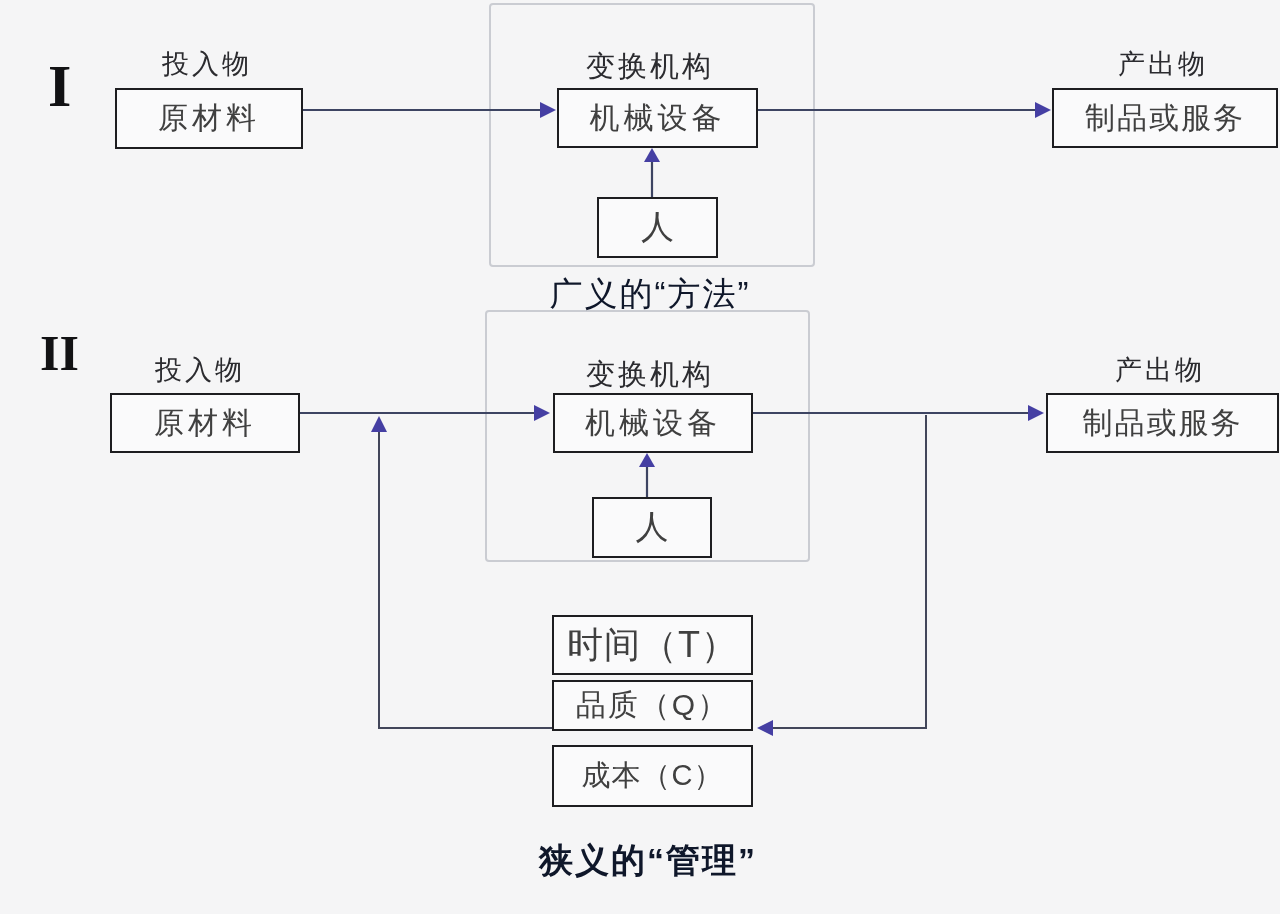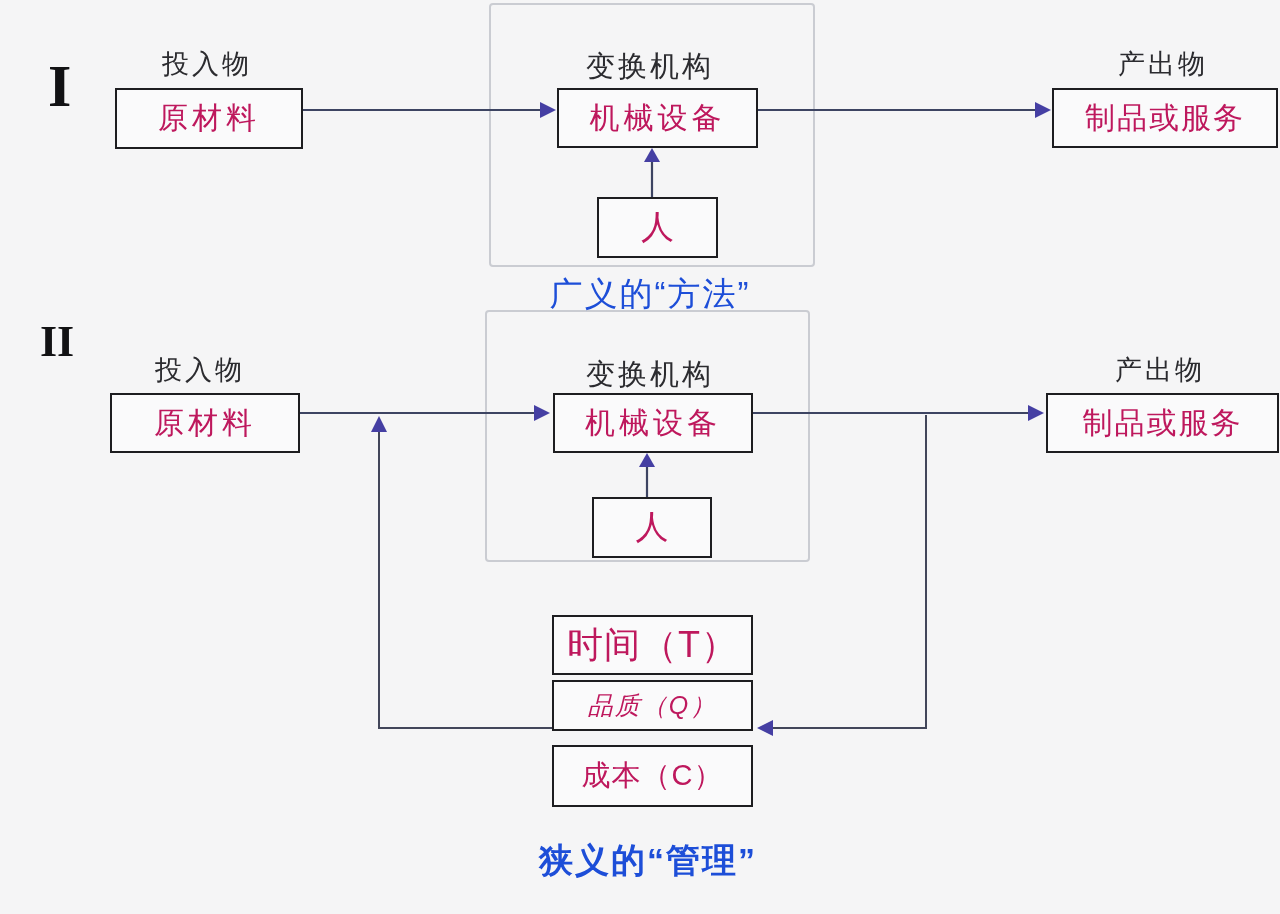--- a/index.html
+++ b/index.html
@@ -21,21 +21,21 @@
     background:transparent;
   }
   .svglayer{position:absolute;left:0;top:0;width:1280px;height:914px;}
   .box{
     position:absolute;
     border:2.5px solid #1d1d20;
     background:#fafafb;
     display:flex;align-items:center;justify-content:center;
     font-size:30px;
     letter-spacing:4px;
-    color:#be185d;
+    color:#404040;
     box-sizing:border-box;
     z-index:3;
   }
   .label{
     position:absolute;
     font-size:27px;
     letter-spacing:3px;
     color:#2b2b2f;
     white-space:nowrap;
     transform:translateX(-50%);
@@ -46,25 +46,25 @@
     font-family:"Liberation Serif", serif;
     font-weight:700;
     color:#121214;
     z-index:3;
   }
   .caption{
     position:absolute;
     transform:translateX(-50%);
     white-space:nowrap;
     z-index:3;
-    color:#1d4ed8;
+    color:#0f172a;
   }
   .t-mech{font-size:29px;margin-top:24px;}
   .t-person{font-size:33px;letter-spacing:0;}
-  .t-small{font-size:25px;letter-spacing:2px;font-style:italic;}
+  .t-small{font-size:30px;letter-spacing:2px;}
 </style>
 </head>
 <body>
 
 <div class="stage">
 
   <div class="container" style="left:489px;top:3px;width:322px;height:260px;"></div>
   <div class="container" style="left:485px;top:310px;width:321px;height:248px;"></div>
 
   <svg class="svglayer" viewBox="0 0 1280 914">
@@ -97,21 +97,21 @@
 
   <div class="label t-mech" style="left:650px;top:23px;">变换机构</div>
   <div class="box" style="left:557px;top:88px;width:201px;height:60px;">机械设备</div>
   <div class="box t-person" style="left:597px;top:197px;width:121px;height:61px;">人</div>
 
   <div class="label" style="left:1163px;top:46px;">产出物</div>
   <div class="box" style="left:1052px;top:88px;width:226px;height:60px;letter-spacing:2px;">制品或服务</div>
 
   <div class="caption" style="left:650px;top:272px;font-size:33px;font-weight:500;letter-spacing:2px;">广义的“方法”</div>
 
-  <div class="numeral" style="left:40px;top:316px;font-size:44px;">II</div>
+  <div class="numeral" style="left:40px;top:324px;font-size:50px;">II</div>
 
   <div class="label" style="left:200px;top:352px;">投入物</div>
   <div class="box" style="left:110px;top:393px;width:190px;height:60px;">原材料</div>
 
   <div class="label t-mech" style="left:650px;top:331px;">变换机构</div>
   <div class="box" style="left:553px;top:393px;width:200px;height:60px;">机械设备</div>
   <div class="box t-person" style="left:592px;top:497px;width:120px;height:61px;">人</div>
 
   <div class="label" style="left:1160px;top:352px;">产出物</div>
   <div class="box" style="left:1046px;top:393px;width:233px;height:60px;letter-spacing:2px;">制品或服务</div>

